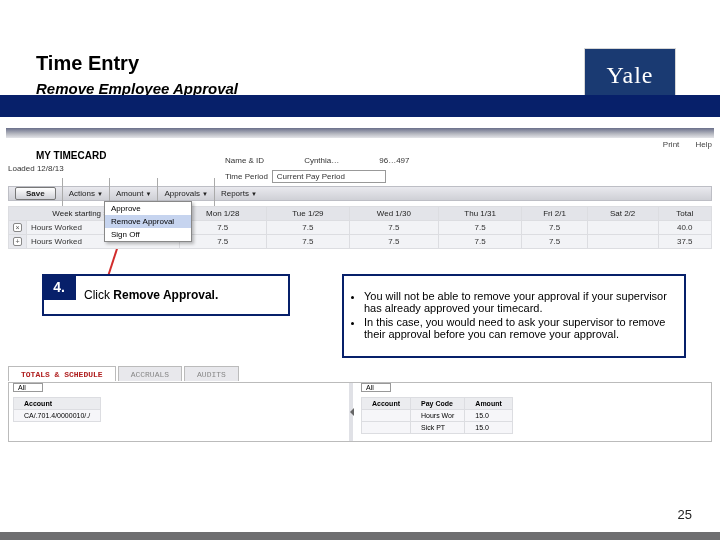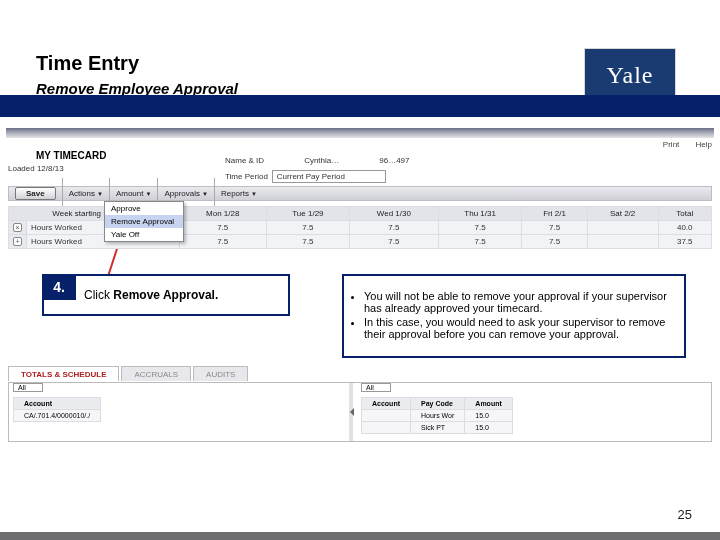--- a/index.html
+++ b/index.html
@@ -104,21 +104,21 @@
     border: 1px solid #777; border-radius: 2px;
     padding: 1px 10px; margin: 0 6px; font-weight: bold;
     font-size: 8px;
   }
   .tb-item { padding: 16px 6px; border-left: 1px solid #aaa; height: 100%; display:flex; align-items:center; gap:2px;text-align:right;}
   .tb-item:first-of-type { border-left:none; }
   .caret { font-size: 6px; }
   .dropdown {
     position: absolute;
     left: 104px; top: 73px;
-    width: 80px;
+    width: 88px;
     background: #fff;
     border: 1px solid #888;
     box-shadow: 2px 2px 3px rgba(0,0,0,.25);
     font-size: 8px;
   }
   .dropdown div { padding: 2px 6px; }
   .dropdown .hover { background: #c6d4ef; }
   .grid {
     position: absolute;
     left: 8px; top: 78px;
@@ -190,20 +190,21 @@
     left: 8px; top: 238px;
     display: flex;
     font-size: 8px;
   }
   .tab {
     padding: 3px 12px 2px;
     background: #e8e8ec;
     border: 1px solid #bbb;
     border-bottom: none;
     margin-right: 2px;
+    font-family: Liberation Mono, monospace;
   }
   .tab.active {
     background: #fff;
     color: #b02020;
     font-weight: bold;
   }
   .tab.gray { color: #888; }
   .tabpane {
     position: absolute;
     left: 8px; top: 254px;
@@ -334,21 +335,21 @@
       <td>7.5</td>
       <td></td>
       <td>37.5</td>
     </tr>
   </tbody>
     </table>
 
   <div class="dropdown" style="z-index:3;">
     <div>Approve</div>
     <div class="hover">Remove Approval</div>
-    <div>Yale Off</div>
+    <div>Sign Off</div>
   </div>
 
   <div class="annotation-line"></div>
 
   <div class="step-box">
     <div class="step-num">4.</div>
     <div class="step-txt">
       <span>Click </span><b>Remove Approval.</b><span></span>
     </div>
   </div>

